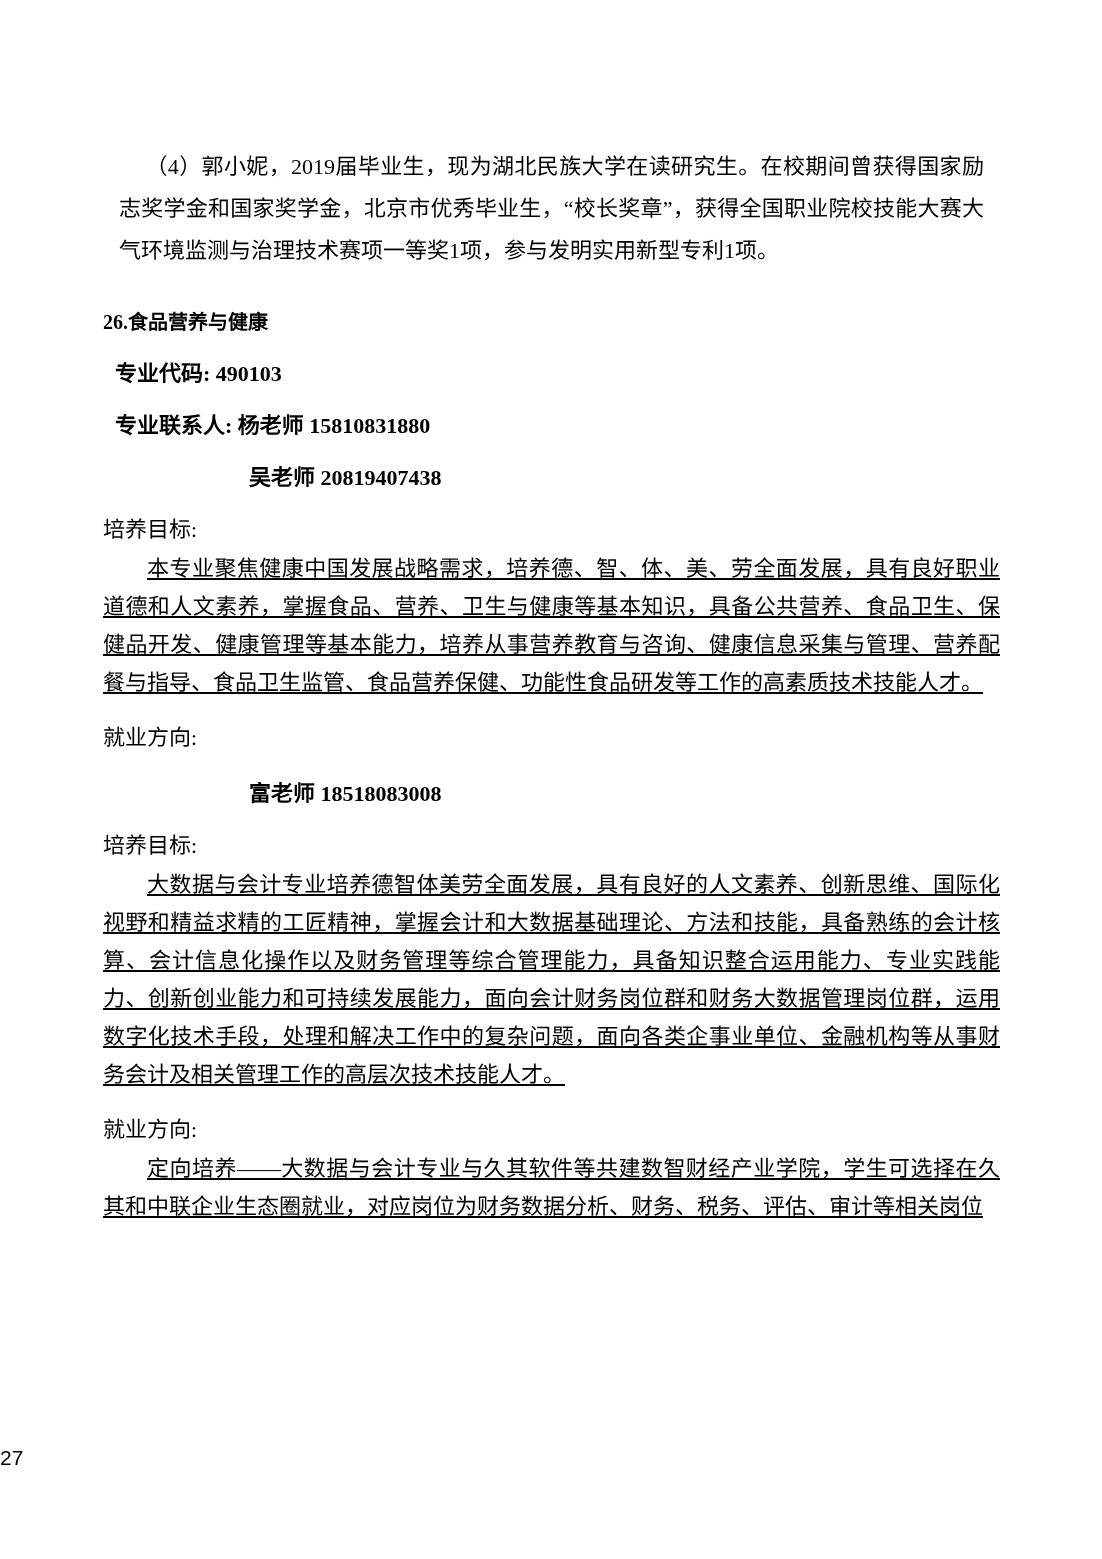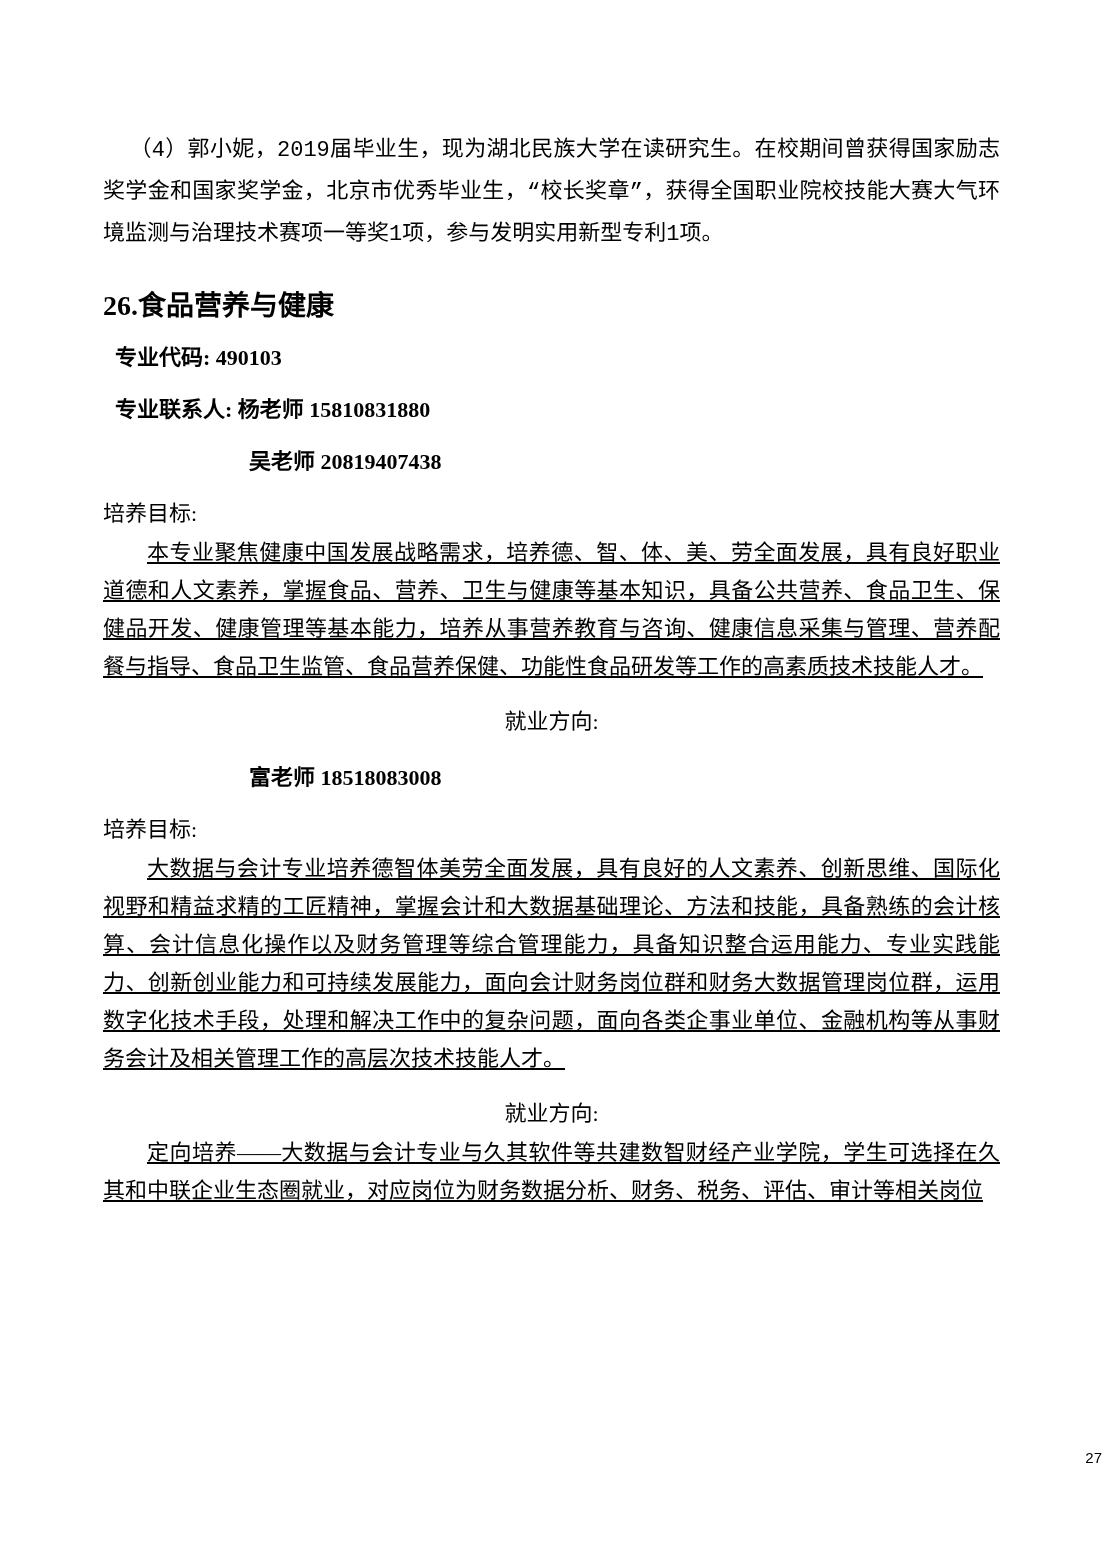--- a/index.html
+++ b/index.html
@@ -14,64 +14,63 @@
     margin: 0 auto;
     background: #ffffff;
     box-sizing: border-box;
     padding: 130px 102px 0 103px;
     color: #000000;
     font-family: "Liberation Serif", "DejaVu Serif", serif;
     font-size: 22px;
     overflow: hidden;
   }
   .intro {
-    margin: 0;
+    margin: 16px;
     line-height: 42px;
     text-align: justify;
     text-justify: inter-ideograph;
     text-indent: 1.2em;
-    font-family: Liberation Mono, monospace;
   }
   .sec { margin-top: 16px; }
   .sec.first { margin-top: 30px; }
   .heading {
     margin: 0;
-    font-size: 28px;
+    font-size: 20px;
     font-weight: bold;
     line-height: 40px;
   }
   .meta {
     margin: 12px;
     font-weight: bold;
     line-height: 40px;
     white-space: nowrap;
   }
   .contact-cont { padding-left: 134px; }
   .blk-label {
     margin: 4px 0 0 0;
     font-weight: normal;
     line-height: 40px;
   }
-  .blk-label.emp { margin-top: 16px; text-align: center; }
+  .blk-label.emp { margin-top: 16px; }
   .para {
     margin: 0;
     line-height: 38px;
     text-align: justify;
     text-justify: inter-ideograph;
     text-indent: 2em;
     text-decoration: underline;
   }
   .page-num {
     position: absolute;
     top: 1448px;
     left: 0;
     width: 100%;
-    text-align: right;
+    text-align: left;
     font-family: "Liberation Sans", "DejaVu Sans", sans-serif;
-    font-size: 15px;
+    font-size: 21px;
     line-height: 20px;
     color: #000000;
   }
 </style>
 </head>
 <body>
 
 <div class="page">
 
   <p class="intro">（4）郭小妮，2019届毕业生，现为湖北民族大学在读研究生。在校期间曾获得国家励志奖学金和国家奖学金，北京市优秀毕业生，“校长奖章”，获得全国职业院校技能大赛大气环境监测与治理技术赛项一等奖1项，参与发明实用新型专利1项。</p>

